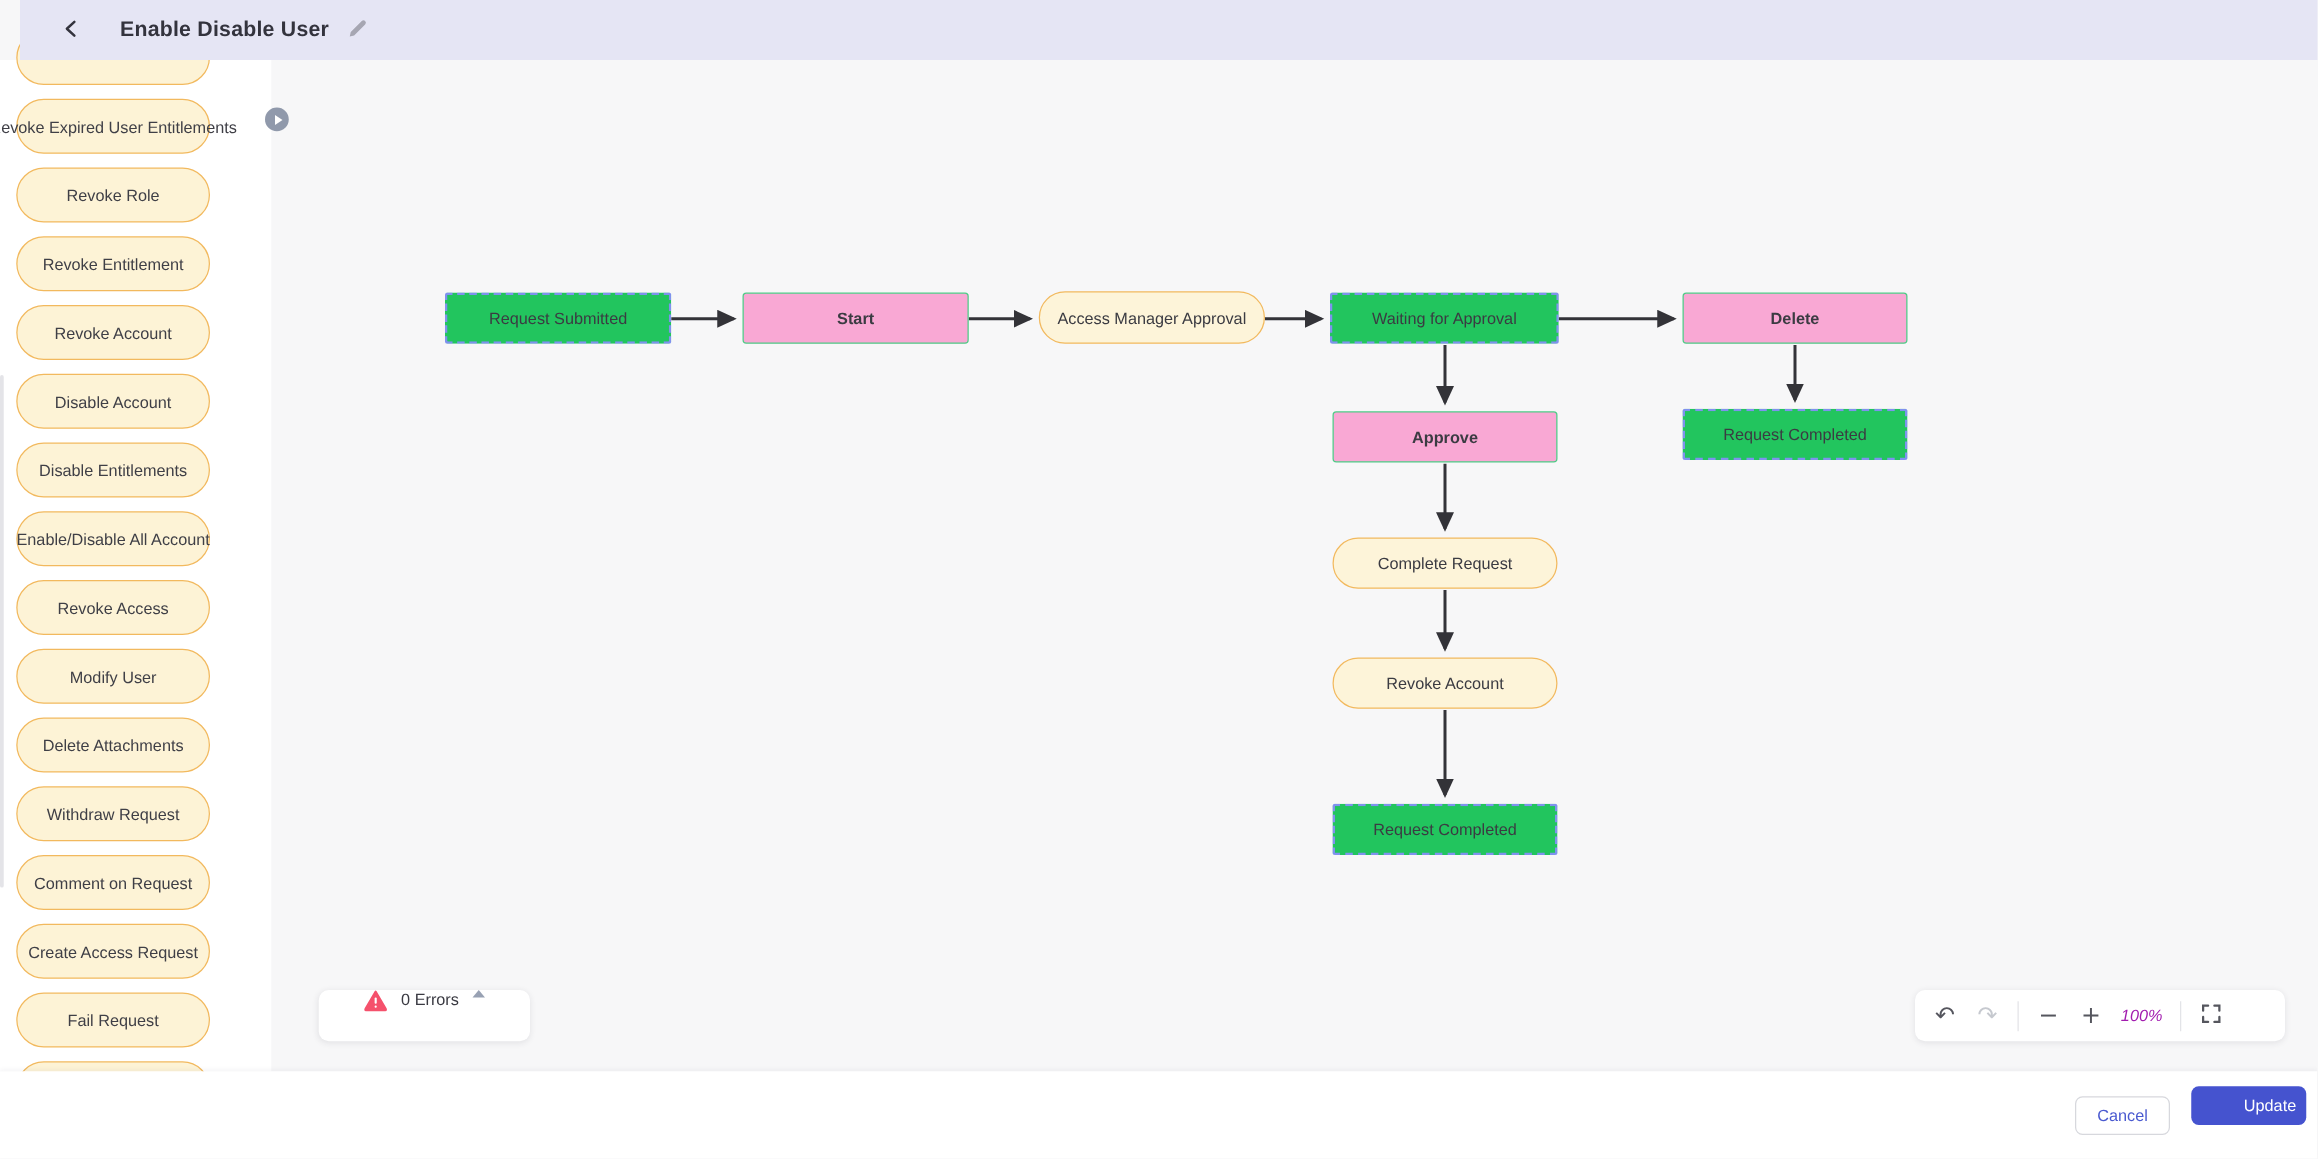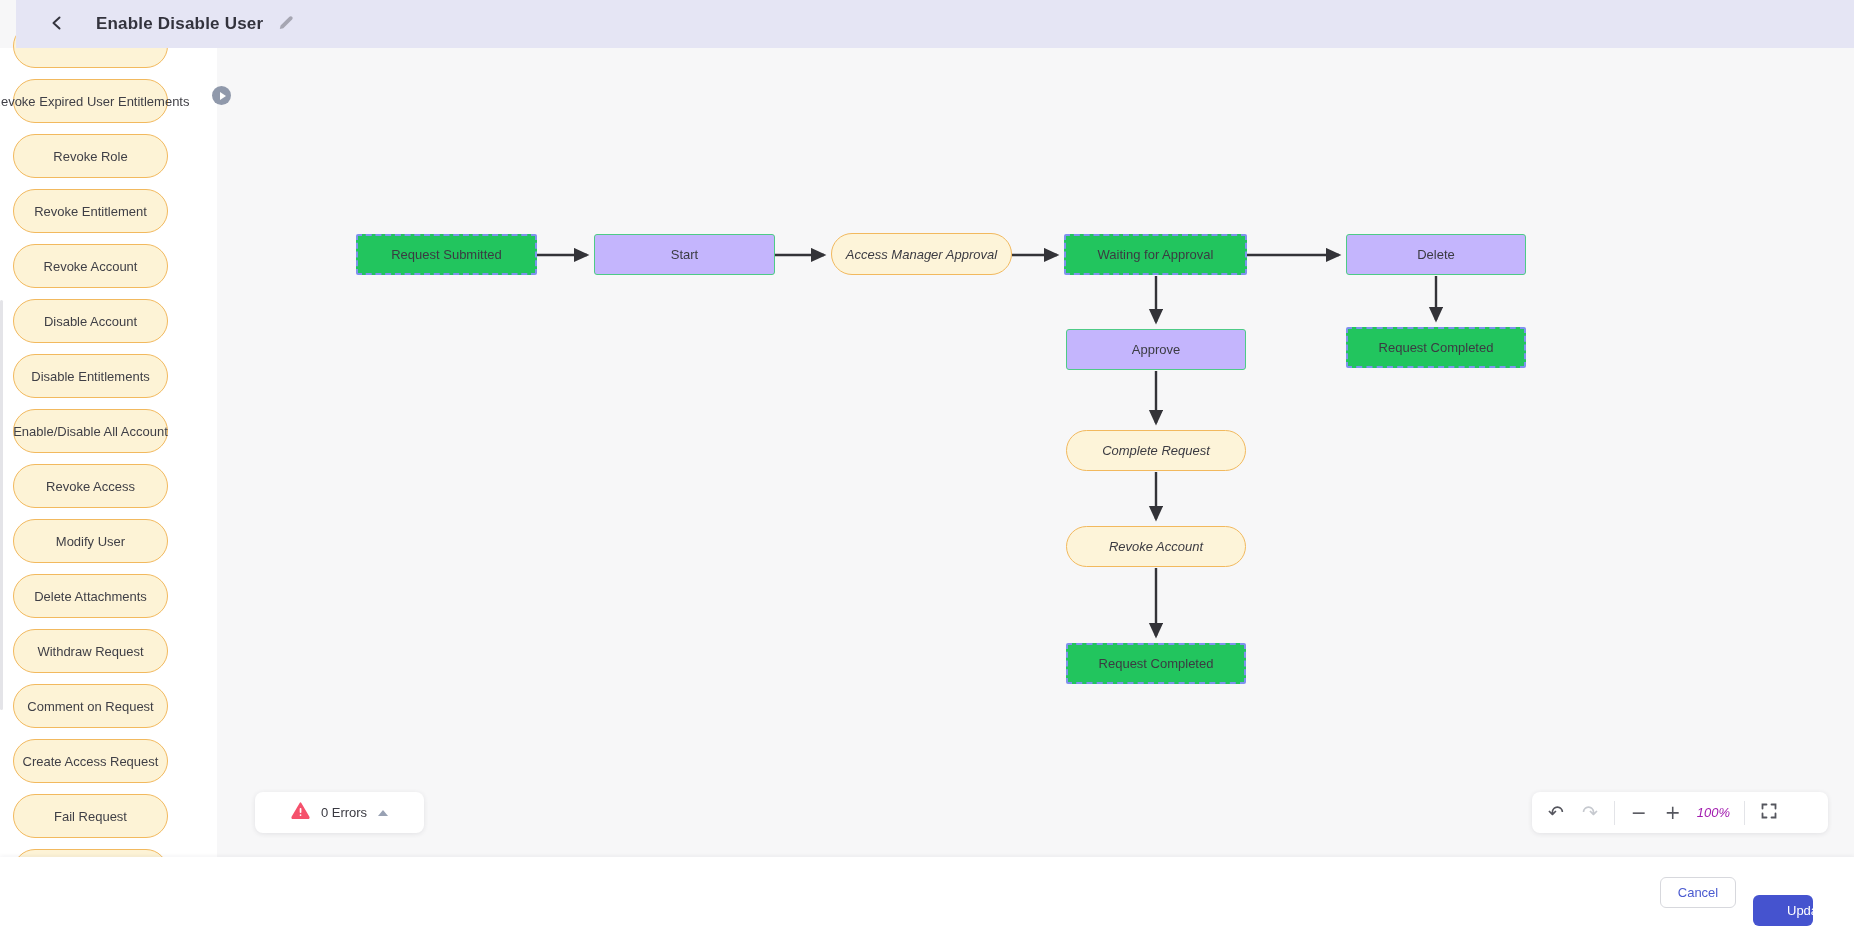--- a/index.html
+++ b/index.html
@@ -78,37 +78,37 @@
     display: flex; align-items: center; justify-content: center;
     font-size: 13px; color: #3b3b42;
     white-space: nowrap; cursor: grab;
   }
   .node.event {
     background: #22c55e;
     border: 2px dashed #7f92ee;
     border-radius: 2px;
   }
   .node.state {
-    background: #c4b5fd;
+    background: #f9a8d4;
     border: 1.5px solid #4ecb86;
     border-radius: 3px;
+    font-weight: bold;
   }
   .node.action {
     background: #fdf4d9;
     border: 1.5px solid #f2b95e;
     border-radius: 21px;
-    font-style: italic;
   }
 
   
   .errors-badge {
     position: absolute; left: 255px; top: 792px; width: 169px; height: 41px;
     background: #ffffff; border-radius: 8px;
     box-shadow: 0 1px 5px rgba(40,40,60,0.10);
-    display: flex; align-items: center; justify-content: center; gap: 11px;
+    display: flex; justify-content: center; gap: 11px;
     cursor: pointer; z-index: 5;
   }
   .errors-label { font-size: 13px; color: #3a3a42; }
   .caret-up {
     width: 0; height: 0;
     border-left: 5px solid transparent;
     border-right: 5px solid transparent;
     border-bottom: 6px solid #98a1b3;
   }
 
@@ -139,21 +139,21 @@
     box-shadow: 0 -1px 4px rgba(40,40,60,0.06);
     z-index: 15;
   }
   .btn-cancel {
     position: absolute; left: 1660px; top: 20px; width: 76px; height: 31px;
     background: #ffffff; border: 1px solid #d7d8dd; border-radius: 6px;
     font-size: 13px; color: #4a5ad0; cursor: pointer;
     font-family: "Liberation Sans", sans-serif;
   }
   .btn-update {
-    position: absolute; left: 1753px; top: 38px; width: 60px; height: 31px;
+    position: absolute; left: 1753px; top: 12px; width: 92px; height: 31px;
     background: #4553cf; border: none; border-radius: 6px;
     font-size: 13px; color: #ffffff; cursor: pointer;
     font-family: "Liberation Sans", sans-serif;
     padding-left: 34px;
   }
 </style>
 </head>
 <body>
 
 <div class="header">

